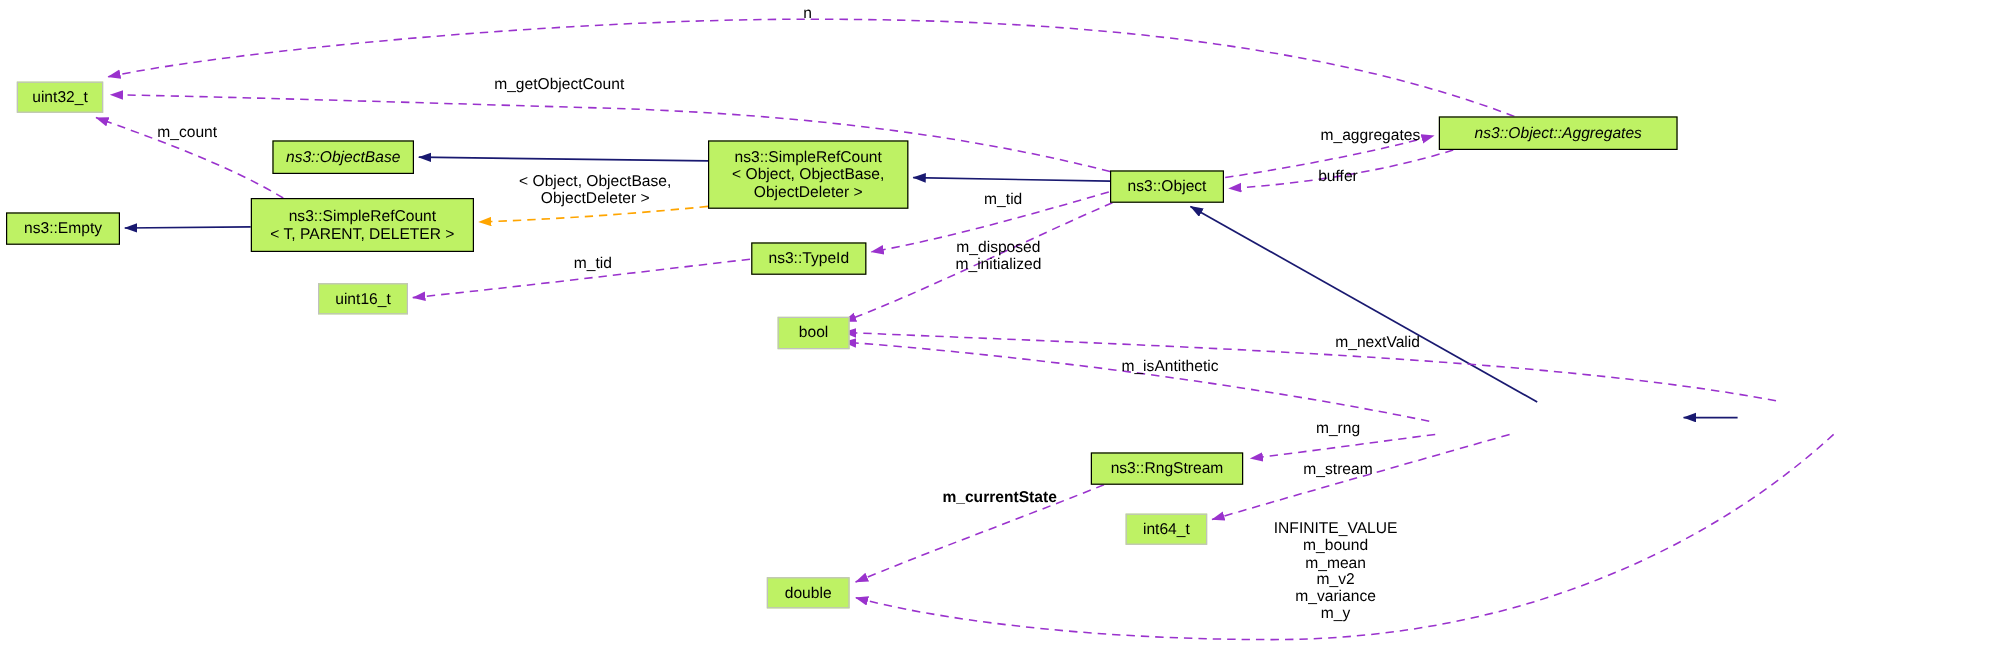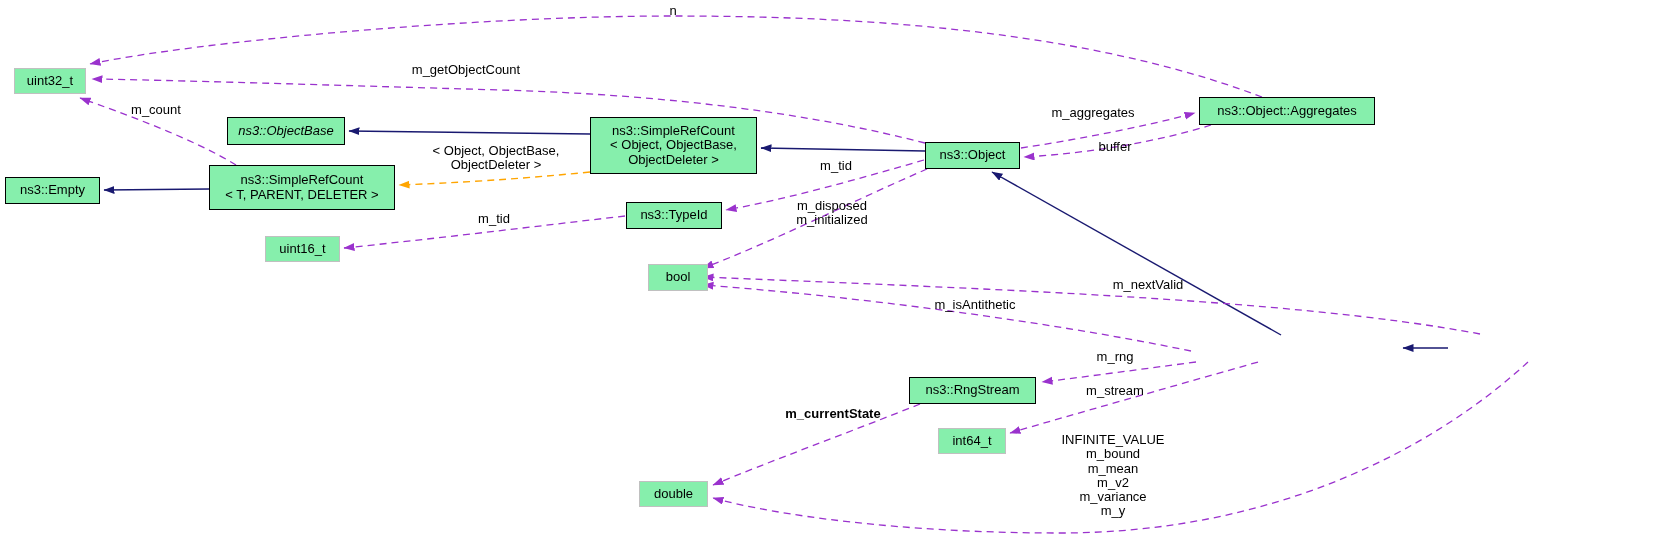--- a/index.html
+++ b/index.html
@@ -3,21 +3,21 @@
 <meta charset="utf-8">
 <style>
   html,body{margin:0;padding:0;background:#ffffff;}
   #canvas{
     position:relative;width:1661px;height:543px;background:#ffffff;
     font-family:"Liberation Sans","DejaVu Sans",sans-serif;
     font-size:13px;color:#000;overflow:hidden;
   }
   #edges{position:absolute;left:0;top:0;width:1661px;height:543px;}
   .node{
-    position:absolute;box-sizing:border-box;background:#86efac;
+    position:absolute;box-sizing:border-box;background:#bef264;
     border:1.4px solid #000;display:flex;align-items:center;justify-content:center;
     text-align:center;white-space:pre-line;line-height:1.12;padding:1px 4px;
   }
   .node.typedef{border:1px solid #c0c0c0;}
   .node.current{background:#bfbfbf;border:1.6px solid #000;}
   .elabel{
     position:absolute;transform:translateX(-50%);white-space:pre-line;
     text-align:center;line-height:1.1;background:transparent;
   }
 </style>
@@ -72,29 +72,29 @@
   <div class="node" style="left:209px;top:165px;width:186px;height:45px;">ns3::SimpleRefCount
 &lt; T, PARENT, DELETER &gt;</div>
   <div class="node" style="left:227px;top:117px;width:118px;height:28px;font-style:italic;">ns3::ObjectBase</div>
   <div class="node" style="left:590px;top:117px;width:167px;height:57px;">ns3::SimpleRefCount
 &lt; Object, ObjectBase,
 ObjectDeleter &gt;</div>
   <div class="node typedef" style="left:265px;top:236px;width:75px;height:26px;">uint16_t</div>
   <div class="node" style="left:626px;top:202px;width:96px;height:27px;">ns3::TypeId</div>
   <div class="node typedef" style="left:648px;top:264px;width:60px;height:27px;">bool</div>
   <div class="node" style="left:925px;top:142px;width:95px;height:27px;">ns3::Object</div>
-  <div class="node" style="left:1199px;top:97px;width:176px;height:28px;">ns3::Object::Aggregates</div>
+  <div class="node" style="left:1199px;top:97px;width:199px;height:28px;font-style:italic;">ns3::Object::Aggregates</div>
   <div class="node" style="left:909px;top:377px;width:127px;height:27px;">ns3::RngStream</div>
   <div class="node typedef" style="left:938px;top:428px;width:68px;height:26px;">int64_t</div>
   <div class="node typedef" style="left:639px;top:481px;width:69px;height:26px;text-align:center;">double</div>
 
   <span class="elabel" style="left:673px;top:4px;">n</span>
   <span class="elabel" style="left:466px;top:63px;">m_getObjectCount</span>
   <span class="elabel" style="left:156px;top:103px;">m_count</span>
-  <span class="elabel" style="left:1093px;top:106px;text-align:center;">m_aggregates</span>
+  <span class="elabel" style="left:1142px;top:106px;text-align:center;">m_aggregates</span>
   <span class="elabel" style="left:1115px;top:140px;">buffer</span>
   <span class="elabel" style="left:836px;top:159px;">m_tid</span>
   <span class="elabel" style="left:832px;top:199px;">m_disposed
 m_initialized</span>
   <span class="elabel" style="left:494px;top:212px;">m_tid</span>
   <span class="elabel" style="left:496px;top:144px;">&lt; Object, ObjectBase,
 ObjectDeleter &gt;</span>
   <span class="elabel" style="left:1117px;top:278px;margin-left:31px;">m_nextValid</span>
   <span class="elabel" style="left:975px;top:298px;">m_isAntithetic</span>
   <span class="elabel" style="left:1115px;top:350px;">m_rng</span>

